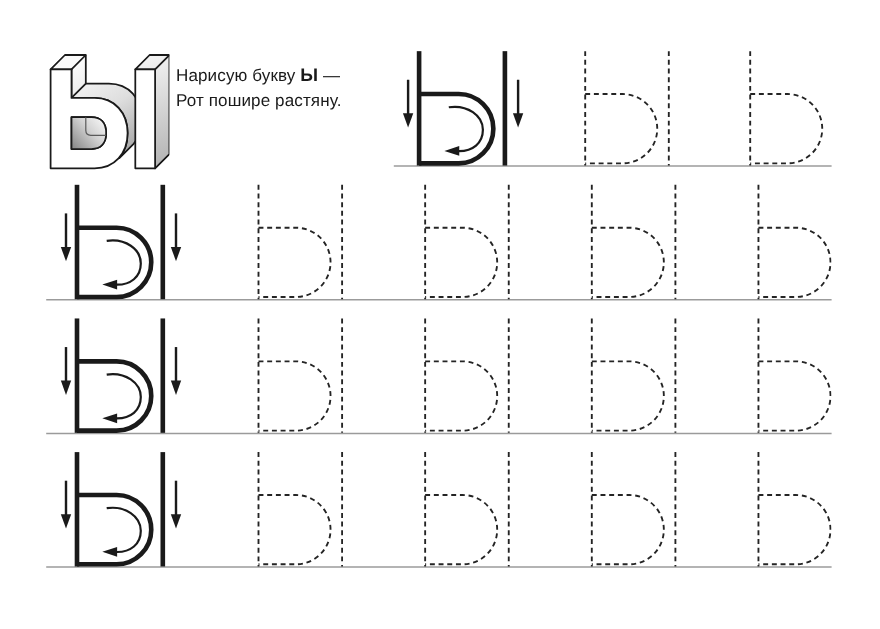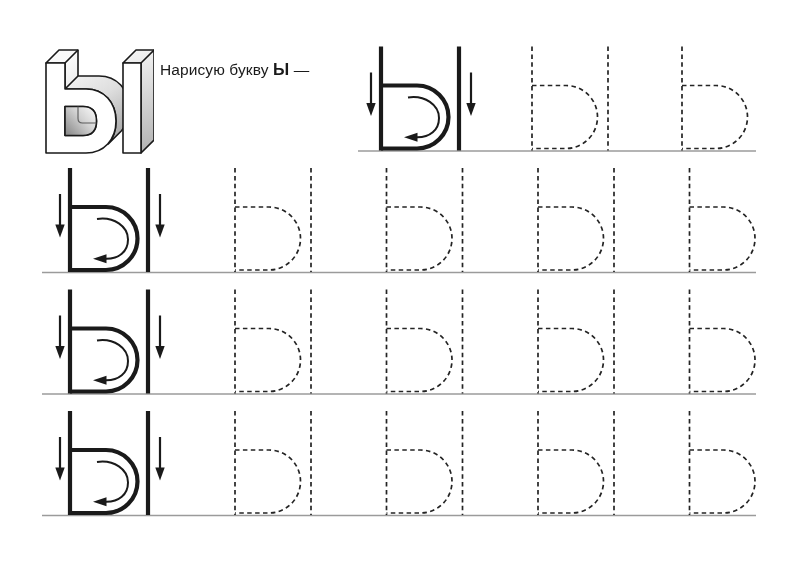--- a/index.html
+++ b/index.html
@@ -55,20 +55,21 @@
          M 27,62.5 L 45,62.5 C 53.5,62.5 58.5,67.5 58.5,77 C 58.5,86.5 53.5,91.5 45,91.5 L 27,91.5 Z"></path>
 
     <path class="outline3d" fill="url(#gHole)" d="M 27,62.5 L 45,62.5 C 53.5,62.5 58.5,67.5 58.5,77 C 58.5,86.5 53.5,91.5 45,91.5 L 27,91.5 Z"></path>
     <path fill="none" stroke="#5a5a5a" stroke-width="1.1" d="M 40,62.5 L 40,74.5 Q 40,79 44.5,79 L 58.3,79"></path>
 
     <path class="outline3d" fill="#ffffff" d="M 85,19 L 103,19 L 103,109 L 85,109 Z"></path>
   </svg>
 
   <div class="poem">
     <div class="poem-line"><span>Нарисую букву </span><b>Ы</b><span> —</span></div>
+    <div class="poem-line">Рот пошире растяну.</div>
   </div>
 
   <svg class="sheet" viewBox="0 0 800 572">
     <defs>
 
       <g id="example-letter">
         <path class="ink-solid" d="M 0 0 V 104"></path>
         <path class="ink-solid" d="M 78 0 V 104"></path>
         <path class="ink-solid" d="M 0 39 H 36 A 31.5 31.5 0 0 1 36 102 H 0"></path>
         <path class="ink-thin" d="M -10 26 V 58"></path>

